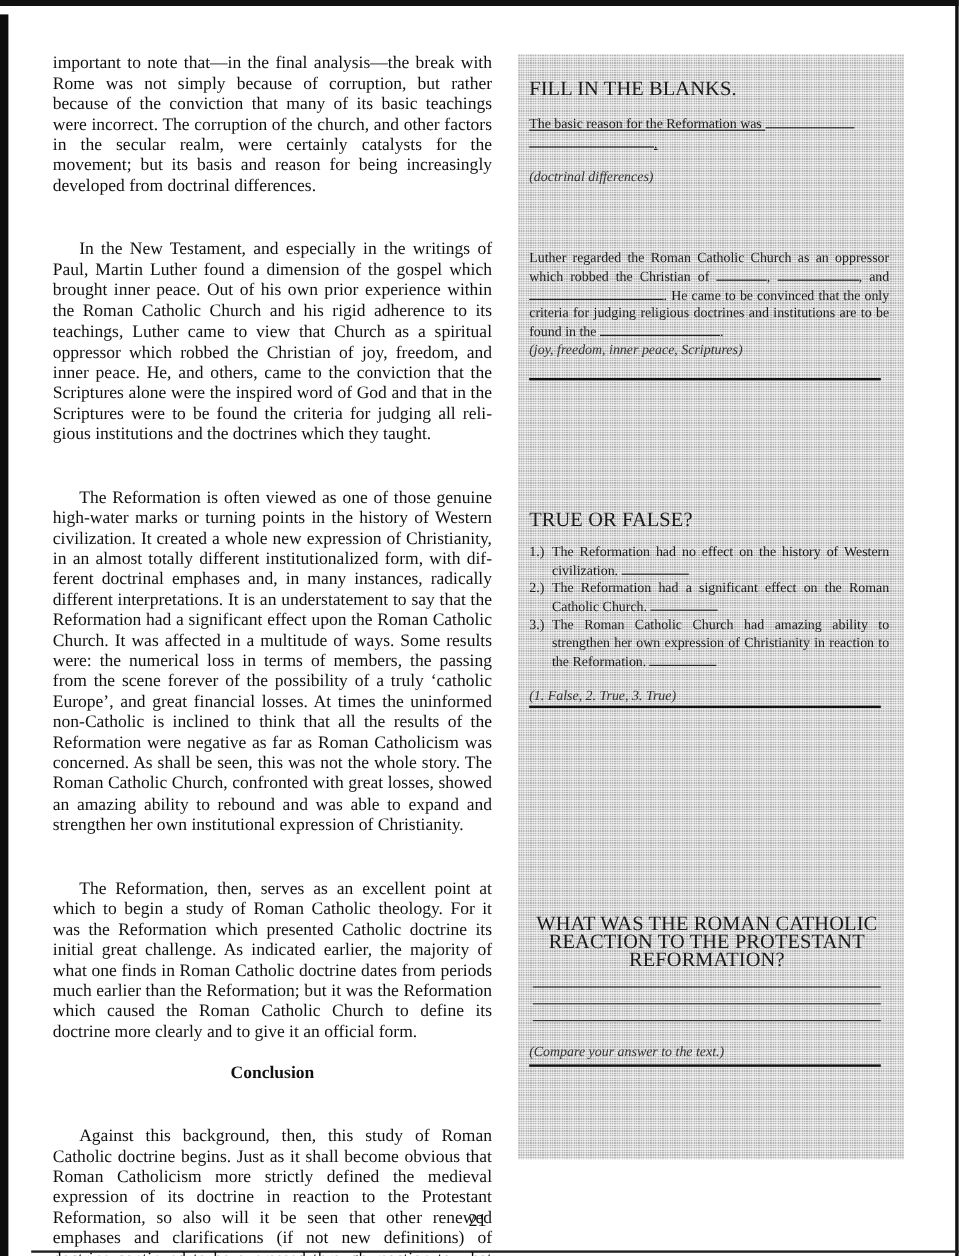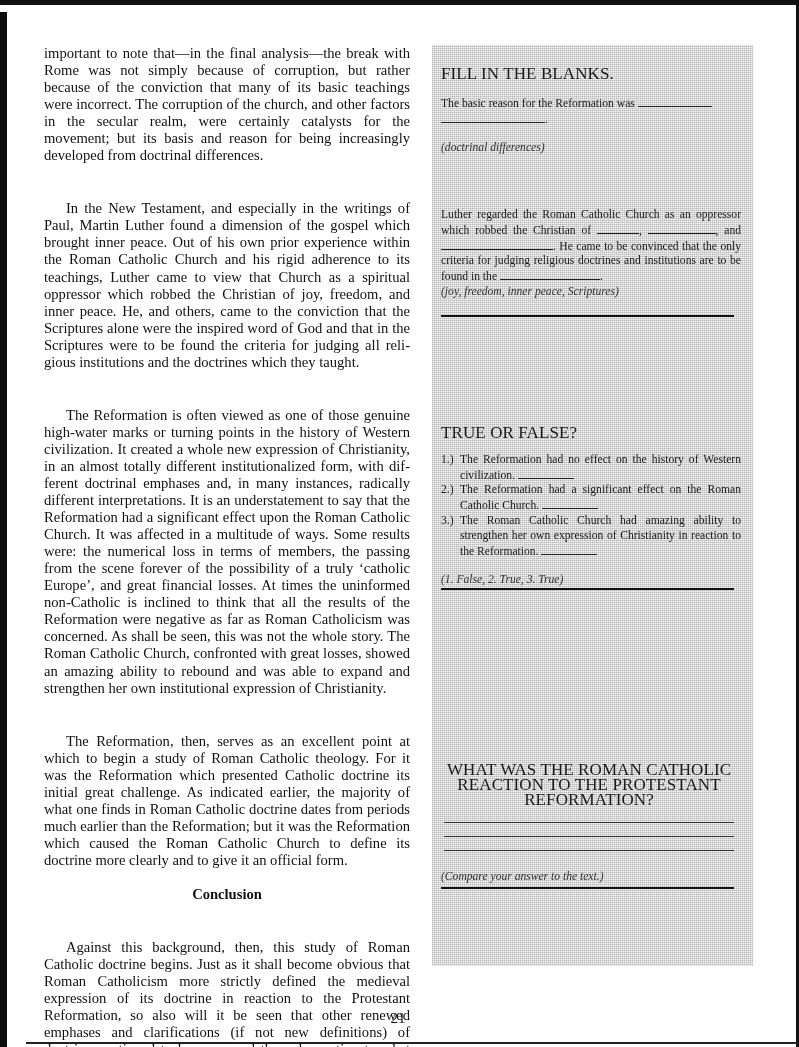--- a/index.html
+++ b/index.html
@@ -66,21 +66,21 @@
   <p class="indent">The Reformation is often viewed as one of those genuine high-water marks or turning points in the history of Western civilization. It created a whole new expression of Christianity, in an almost totally different institutionalized form, with dif­ferent doctrinal emphases and, in many instances, radically different interpretations. It is an understatement to say that the Reformation had a significant effect upon the Roman Catholic Church. It was affected in a multitude of ways. Some results were: the numerical loss in terms of members, the passing from the scene forever of the possibility of a truly ‘catholic Europe’, and great financial losses. At times the uninformed non-Catholic is inclined to think that all the results of the Reformation were negative as far as Roman Catholicism was concerned. As shall be seen, this was not the whole story. The Roman Catholic Church, confronted with great losses, showed an amazing ability to rebound and was able to expand and strengthen her own institutional expression of Christianity.</p>
   <p class="indent">The Reformation, then, serves as an excellent point at which to begin a study of Roman Catholic theology. For it was the Reformation which presented Catholic doctrine its initial great challenge. As indicated earlier, the majority of what one finds in Roman Catholic doctrine dates from periods much earlier than the Reformation; but it was the Reformation which caused the Roman Catholic Church to define its doctrine more clearly and to give it an official form.</p>
   <div class="conclusion-heading">Conclusion</div>
   <p class="indent">Against this background, then, this study of Roman Catholic doctrine begins. Just as it shall become obvious that Roman Catholicism more strictly defined the medieval expres­sion of its doctrine in reaction to the Protestant Reformation, so also will it be seen that other renewed emphases and clari­fications (if not new definitions) of doctrine continued to be expressed through reaction to what was occurring outside the Roman Catholic Church’s own immediate domain.</p>
 </div>
 
 <div class="sidebar">
 
   <div class="sb-inner" style="top:22px;">
     <div class="sb-heading">FILL IN THE BLANKS.</div>
-    <div style="margin-top:14px;">
+    <div style="margin-top:14px;text-decoration:underline;">
       <span>The basic reason for the Reformation was</span>
       <span class="blank" style="width:74px;"></span><br>
       <span class="blank" style="width:104px;"></span>.
     </div>
     <div class="sb-answer" style="margin-top:14px;">(doctrinal differences)</div>
   </div>
 
   <div class="sb-inner justify" style="top:163px;">
     <span>Luther regarded the Roman Catholic Church as an oppres­sor which robbed the Christian of</span>
     <span class="blank" style="width:42px;"></span>,

